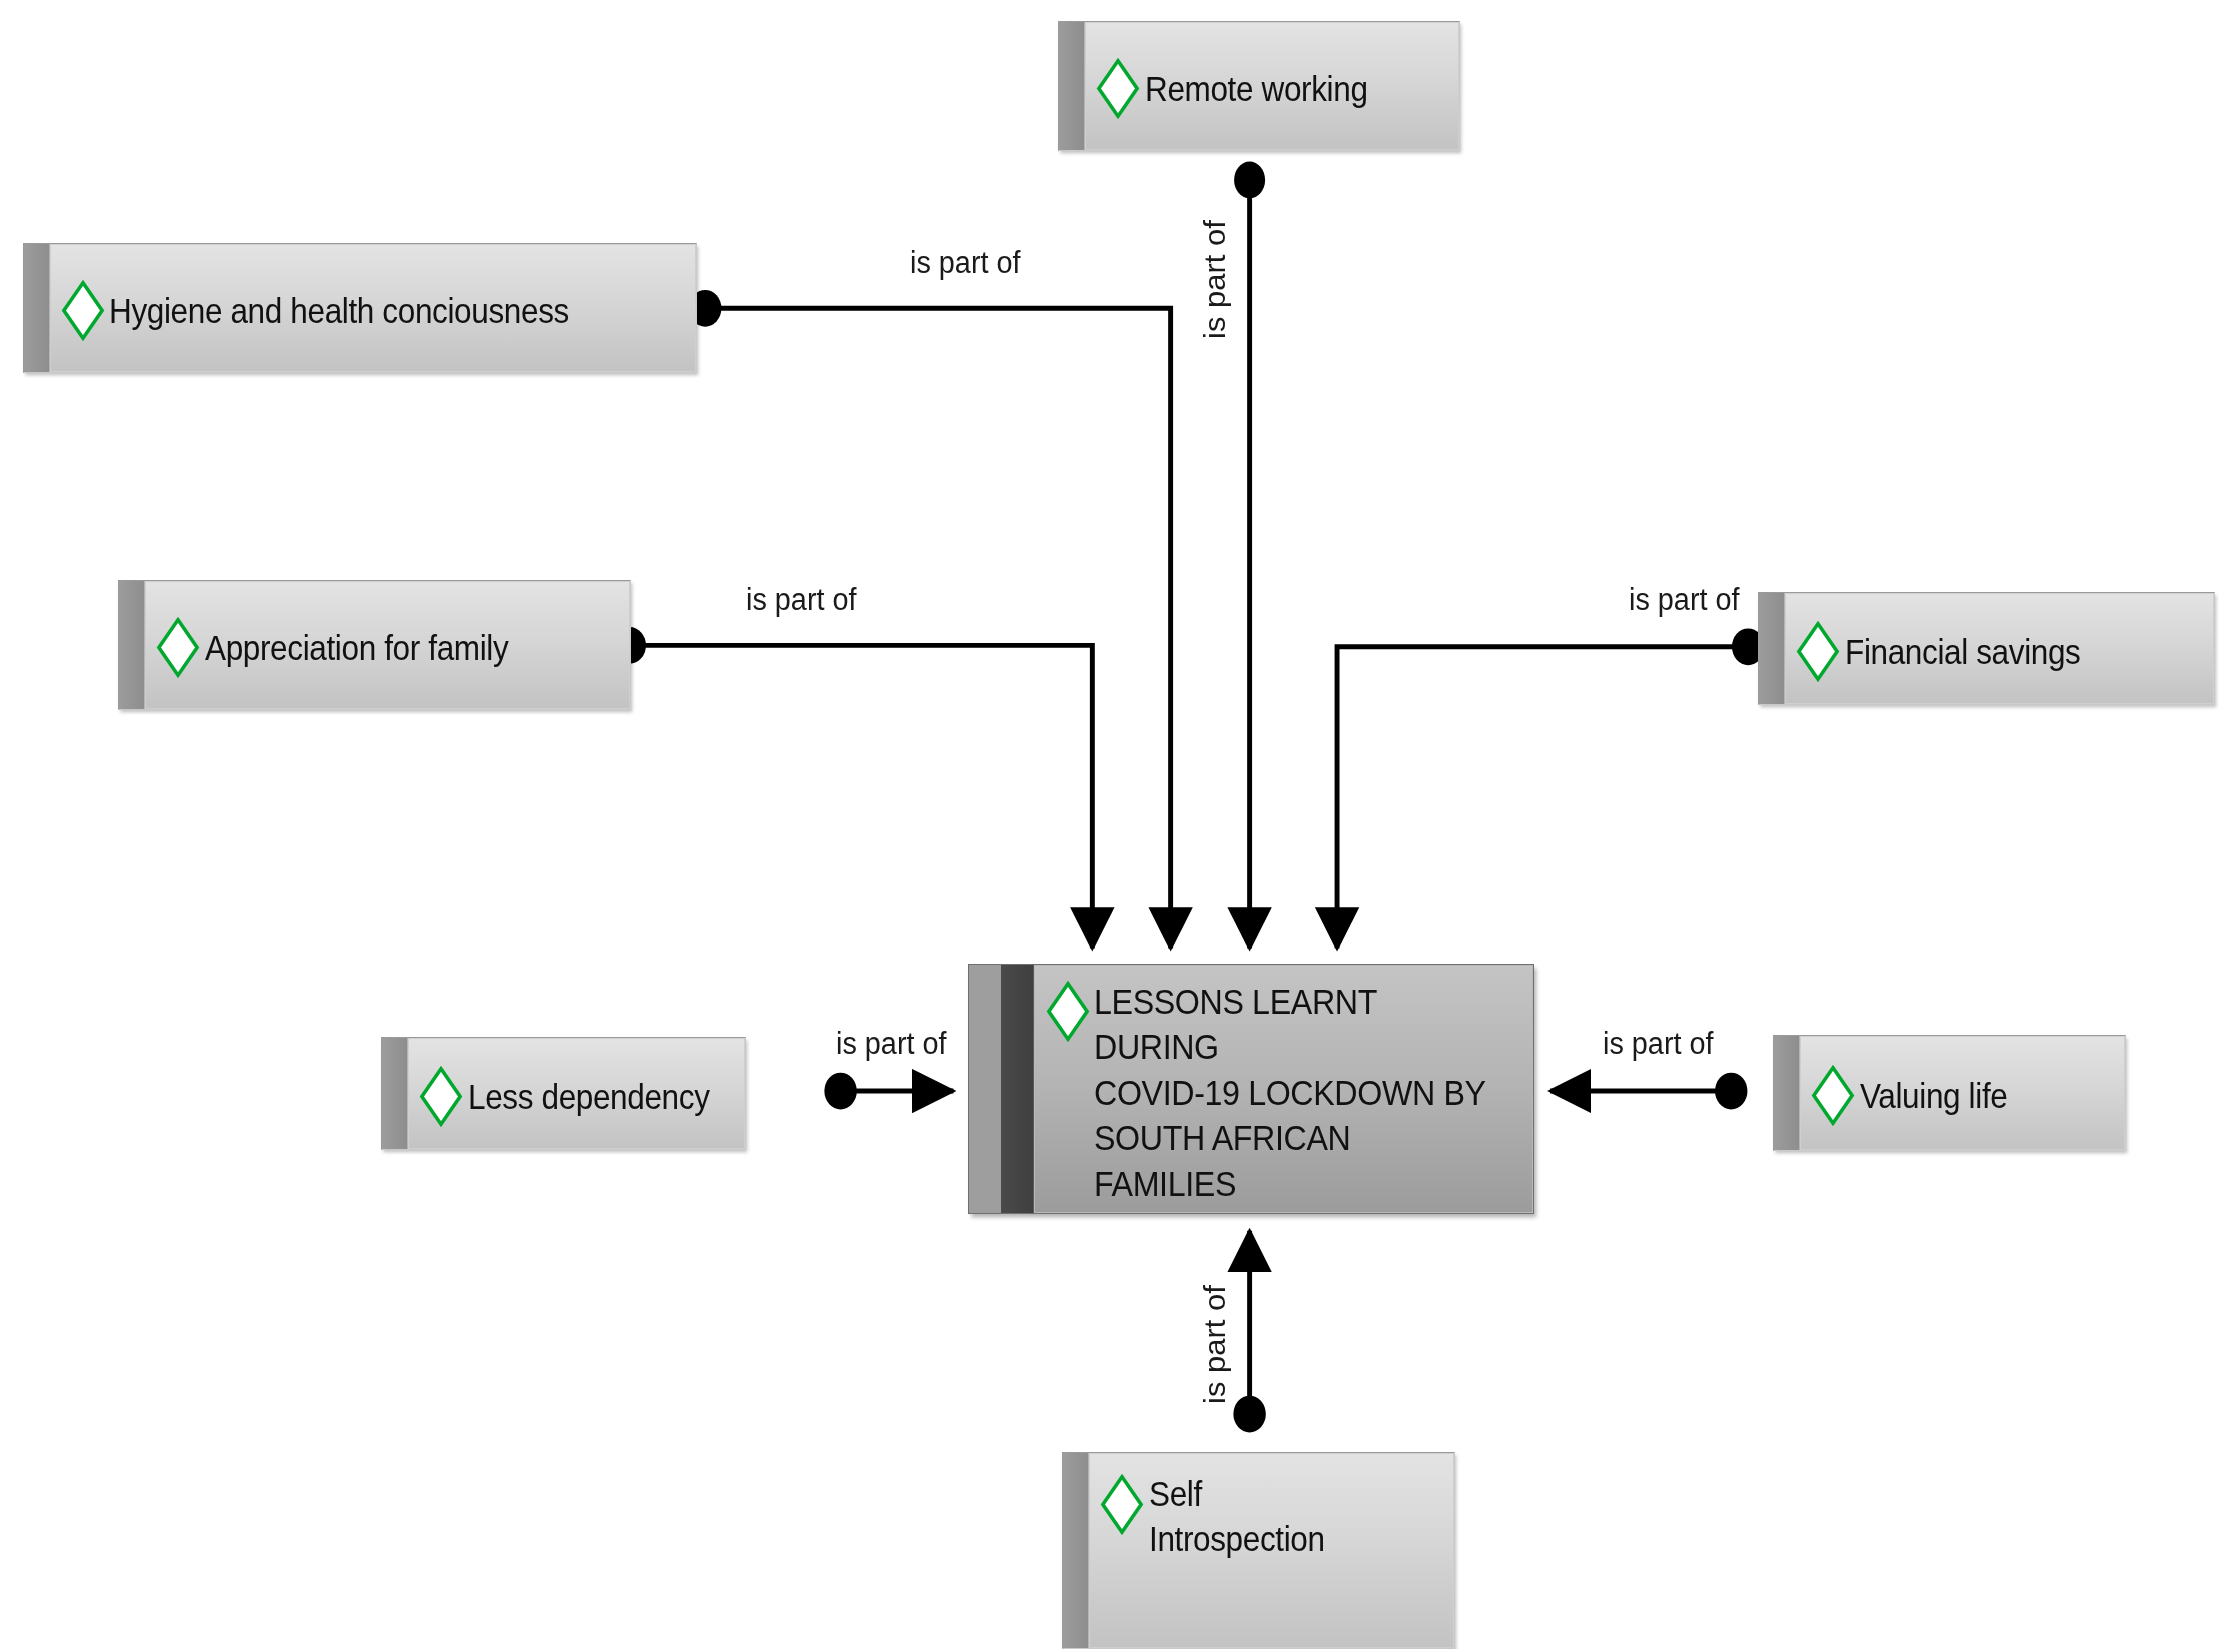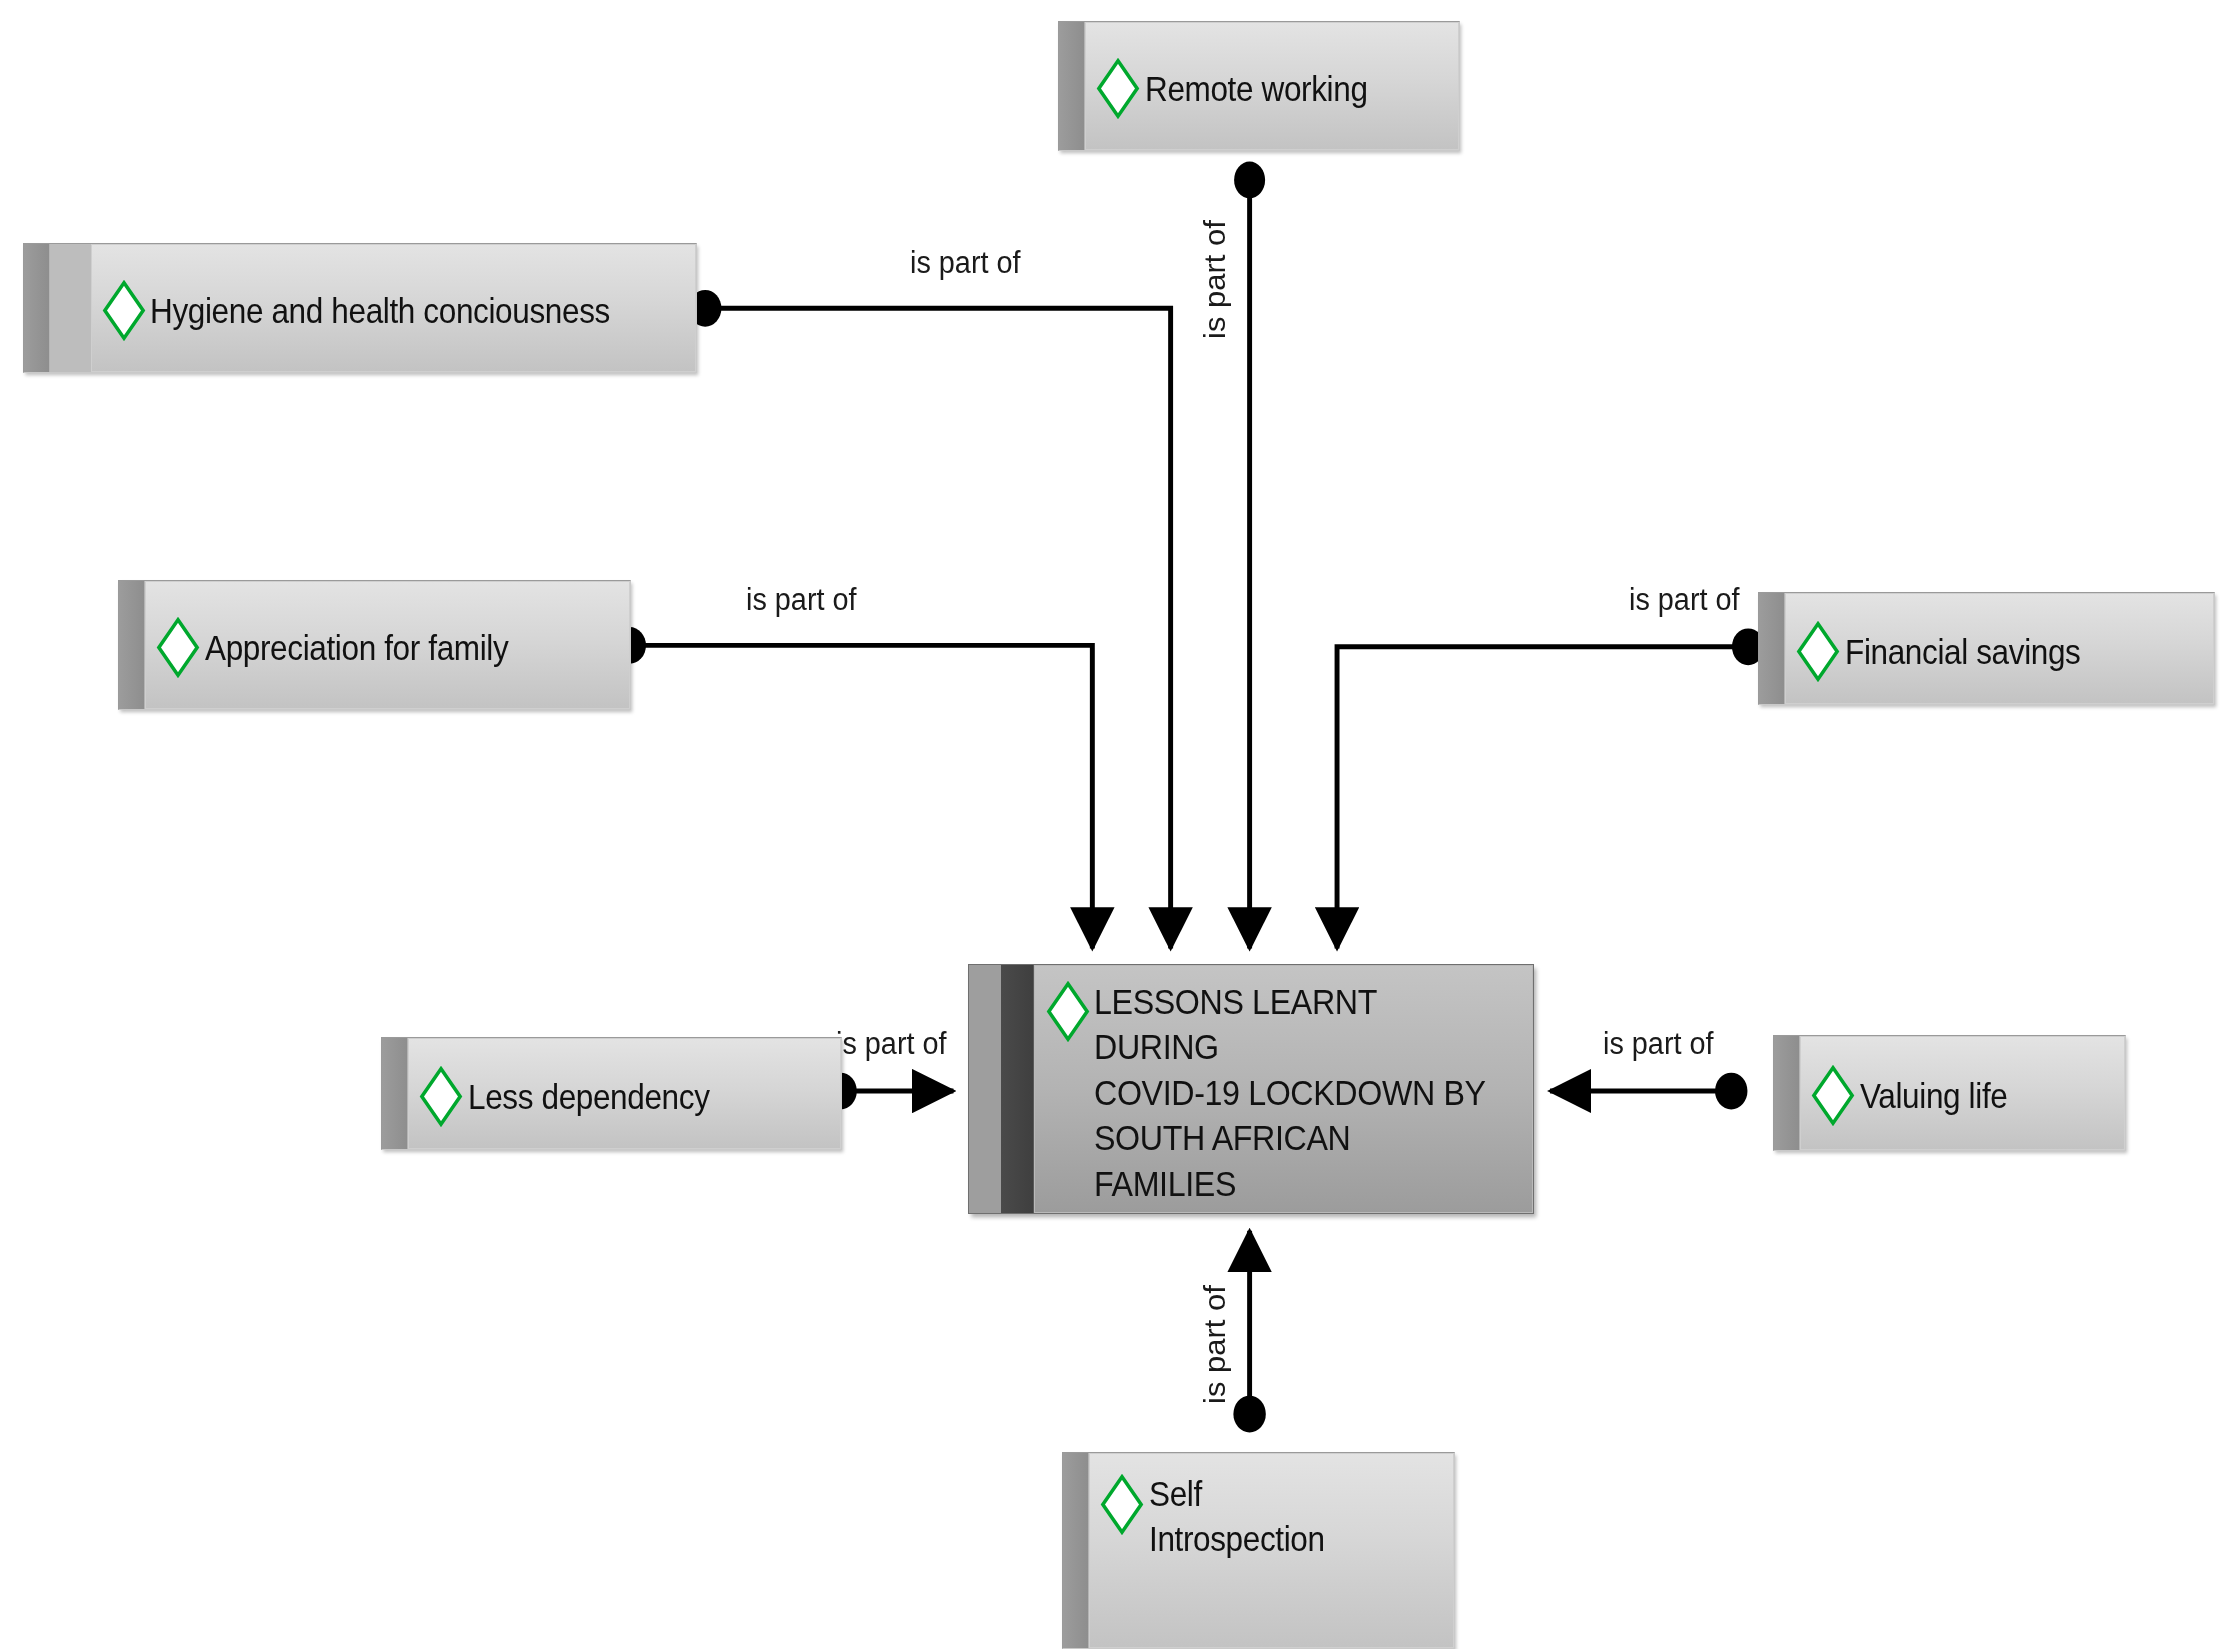--- a/index.html
+++ b/index.html
@@ -188,21 +188,21 @@
     <div class="body">
       <span class="diamond">
         <svg width="44" height="61" viewBox="0 0 62 86">
           <polygon points="31,4 58,43 31,82 4,43" fill="#ffffff" stroke="#00a82d" stroke-width="5"></polygon>
         </svg>
       </span>
       <span class="label">Remote working</span>
     </div>
   </div>
 
-  <div class="node leaf" style="left:22.6px; top:243px; width:674px; height:130px;gap:41px;">
+  <div class="node leaf" style="left:22.6px; top:243px; width:674px; height:130px;">
     <div class="band"></div>
     <div class="body">
       <span class="diamond">
         <svg width="44" height="61" viewBox="0 0 62 86">
           <polygon points="31,4 58,43 31,82 4,43" fill="#ffffff" stroke="#00a82d" stroke-width="5"></polygon>
         </svg>
       </span>
       <span class="label">Hygiene and health conciousness</span>
     </div>
   </div>
@@ -224,21 +224,21 @@
     <div class="body">
       <span class="diamond">
         <svg width="44" height="61" viewBox="0 0 62 86">
           <polygon points="31,4 58,43 31,82 4,43" fill="#ffffff" stroke="#00a82d" stroke-width="5"></polygon>
         </svg>
       </span>
       <span class="label">Financial savings</span>
     </div>
   </div>
 
-  <div class="node leaf" style="left:381px; top:1037px; width:461px; height:113px;">
+  <div class="node leaf" style="left:381px; top:1037px; width:365px; height:113px;">
     <div class="band"></div>
     <div class="body">
       <span class="diamond">
         <svg width="44" height="61" viewBox="0 0 62 86">
           <polygon points="31,4 58,43 31,82 4,43" fill="#ffffff" stroke="#00a82d" stroke-width="5"></polygon>
         </svg>
       </span>
       <span class="label">Less dependency</span>
     </div>
   </div>

